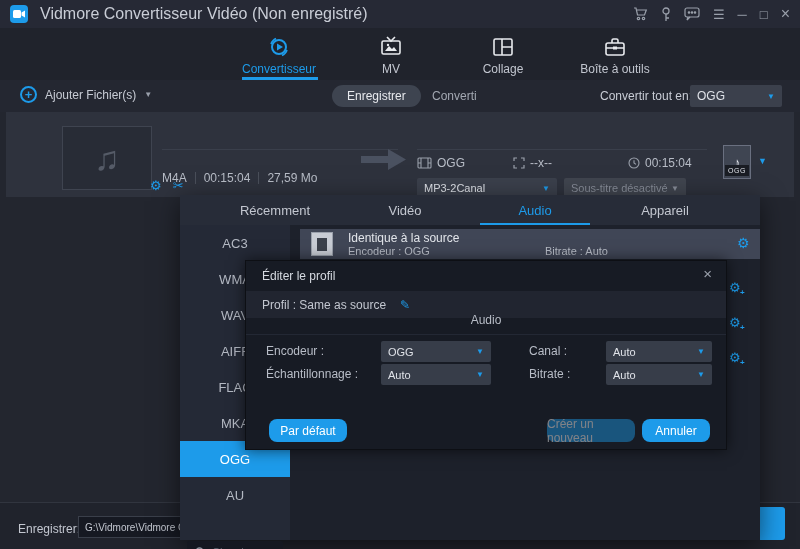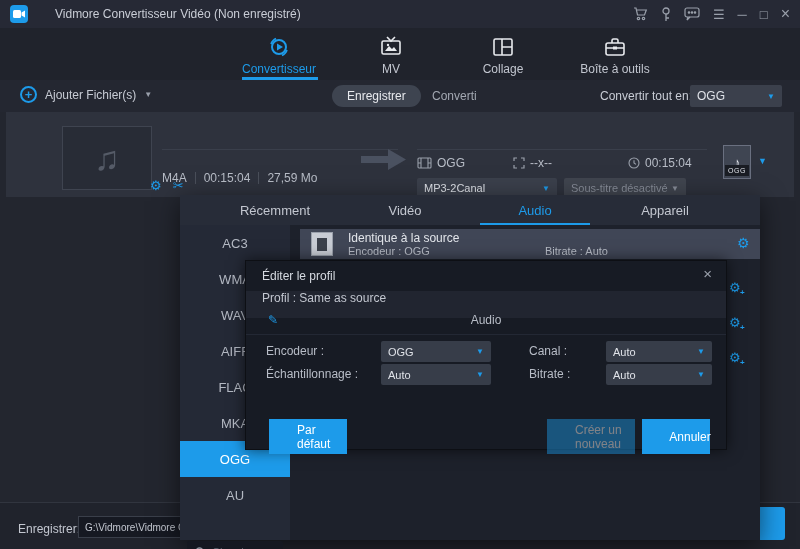--- a/index.html
+++ b/index.html
@@ -3,21 +3,21 @@
 <meta charset="utf-8">
 <style>
   * { margin:0; padding:0; box-sizing:border-box; }
   html,body { background:#10121a; }
   body { font-family:"Liberation Sans", sans-serif; }
   .screen { position:relative; width:800px; height:549px; background:#23262f; overflow:hidden; color:#c7cbd4; font-size:12px; }
 
   
   .titlebar { position:absolute; top:0; left:0; width:800px; height:28px; background:#262935; display:flex; align-items:center; padding:0 10px; }
   .appicon { width:18px; height:18px; background:#1d9bea; border-radius:4px; display:flex; align-items:center; justify-content:center; }
-  .title-text { margin-left:27px; color:#c9cdd6; font-size:12px; }
+  .title-text { margin-left:12px; color:#c9cdd6; font-size:16px; }
   .tb-right { margin-left:auto; display:flex; align-items:center; gap:13px; color:#9aa0ab; }
   .tb-right .tbtn { cursor:default; display:flex; align-items:center; font-size:13px; line-height:1; }
   .tb-right svg { display:block; }
 
   
   .nav { position:absolute; top:28px; left:0; width:800px; height:52px; background:#20232c; }
   .nav-tabs { position:absolute; left:240px; top:0; display:flex; gap:34px; height:52px; }
   .nav-tab { position:relative; width:78px; display:flex; flex-direction:column; align-items:center; justify-content:flex-start; padding-top:6px; color:#c2c6cf; }
   .nav-tab .nicon { height:26px; display:flex; align-items:center; }
   .nav-tab .nlabel { font-size:12px; margin-top:2px; white-space:nowrap; }
@@ -82,26 +82,26 @@
   .profile-encoder { position:absolute; left:48px; top:16px; color:#b8bdc7; font-size:11px; }
   .profile-bitrate { position:absolute; left:245px; top:16px; color:#b8bdc7; font-size:11px; }
   .profile-gear { position:absolute; left:437px; top:6px; color:#1d9bea; font-size:14px; }
   .bg-gear { position:absolute; color:#1d9bea; font-size:13px; }
   .bg-gear .mini-plus { position:absolute; right:-4px; bottom:-2px; font-size:8px; font-weight:bold; }
 
   
   .dialog { position:absolute; left:245px; top:260px; width:482px; height:190px; background:#171b24; border:1px solid #0d0f14; box-shadow:0 0 14px rgba(0,0,0,.6); z-index:30; }
   .dlg-title { position:absolute; left:16px; top:8px; color:#d6dae1; font-size:12px; }
   .dlg-close { position:absolute; right:14px; top:4px; color:#9aa0ab; font-size:15px; }
-  .dlg-profile-band { position:absolute; left:0; top:30px; width:480px; height:27px; background:#212530; display:flex; align-items:flex-start; padding-left:16px; color:#c3c7d0; gap:8px;flex-direction:column; }
+  .dlg-profile-band { position:absolute; left:0; top:30px; width:480px; height:27px; background:#212530; display:flex; align-items:center; padding-left:16px; color:#c3c7d0; gap:8px; }
   .dlg-section { position:absolute; left:0; top:52px; width:480px; text-align:center; color:#b8bdc7; }
   .dlg-hr { position:absolute; left:0; top:73px; width:480px; height:1px; background:#232834; }
   .fld-label { position:absolute; color:#b8bdc7; }
   .dlg-select { position:absolute; width:110px; height:21px; background:#373d49; font-size:11px; }
-  .btn { position:absolute; height:35px; background:#1d9bea; border-radius:0; color:#fff; display:flex; align-items:center; justify-content:center; font-size:12px;padding-left:28px; }
+  .btn { position:absolute; height:23px; background:#1d9bea; border-radius:8px; color:#fff; display:flex; align-items:center; justify-content:center; font-size:12px; }
   .btn.disabled { opacity:.45; }
 
   svg { overflow:visible; }
 </style>
 </head>
 <body>
 
 <div class="screen">
 
   <div class="titlebar">

